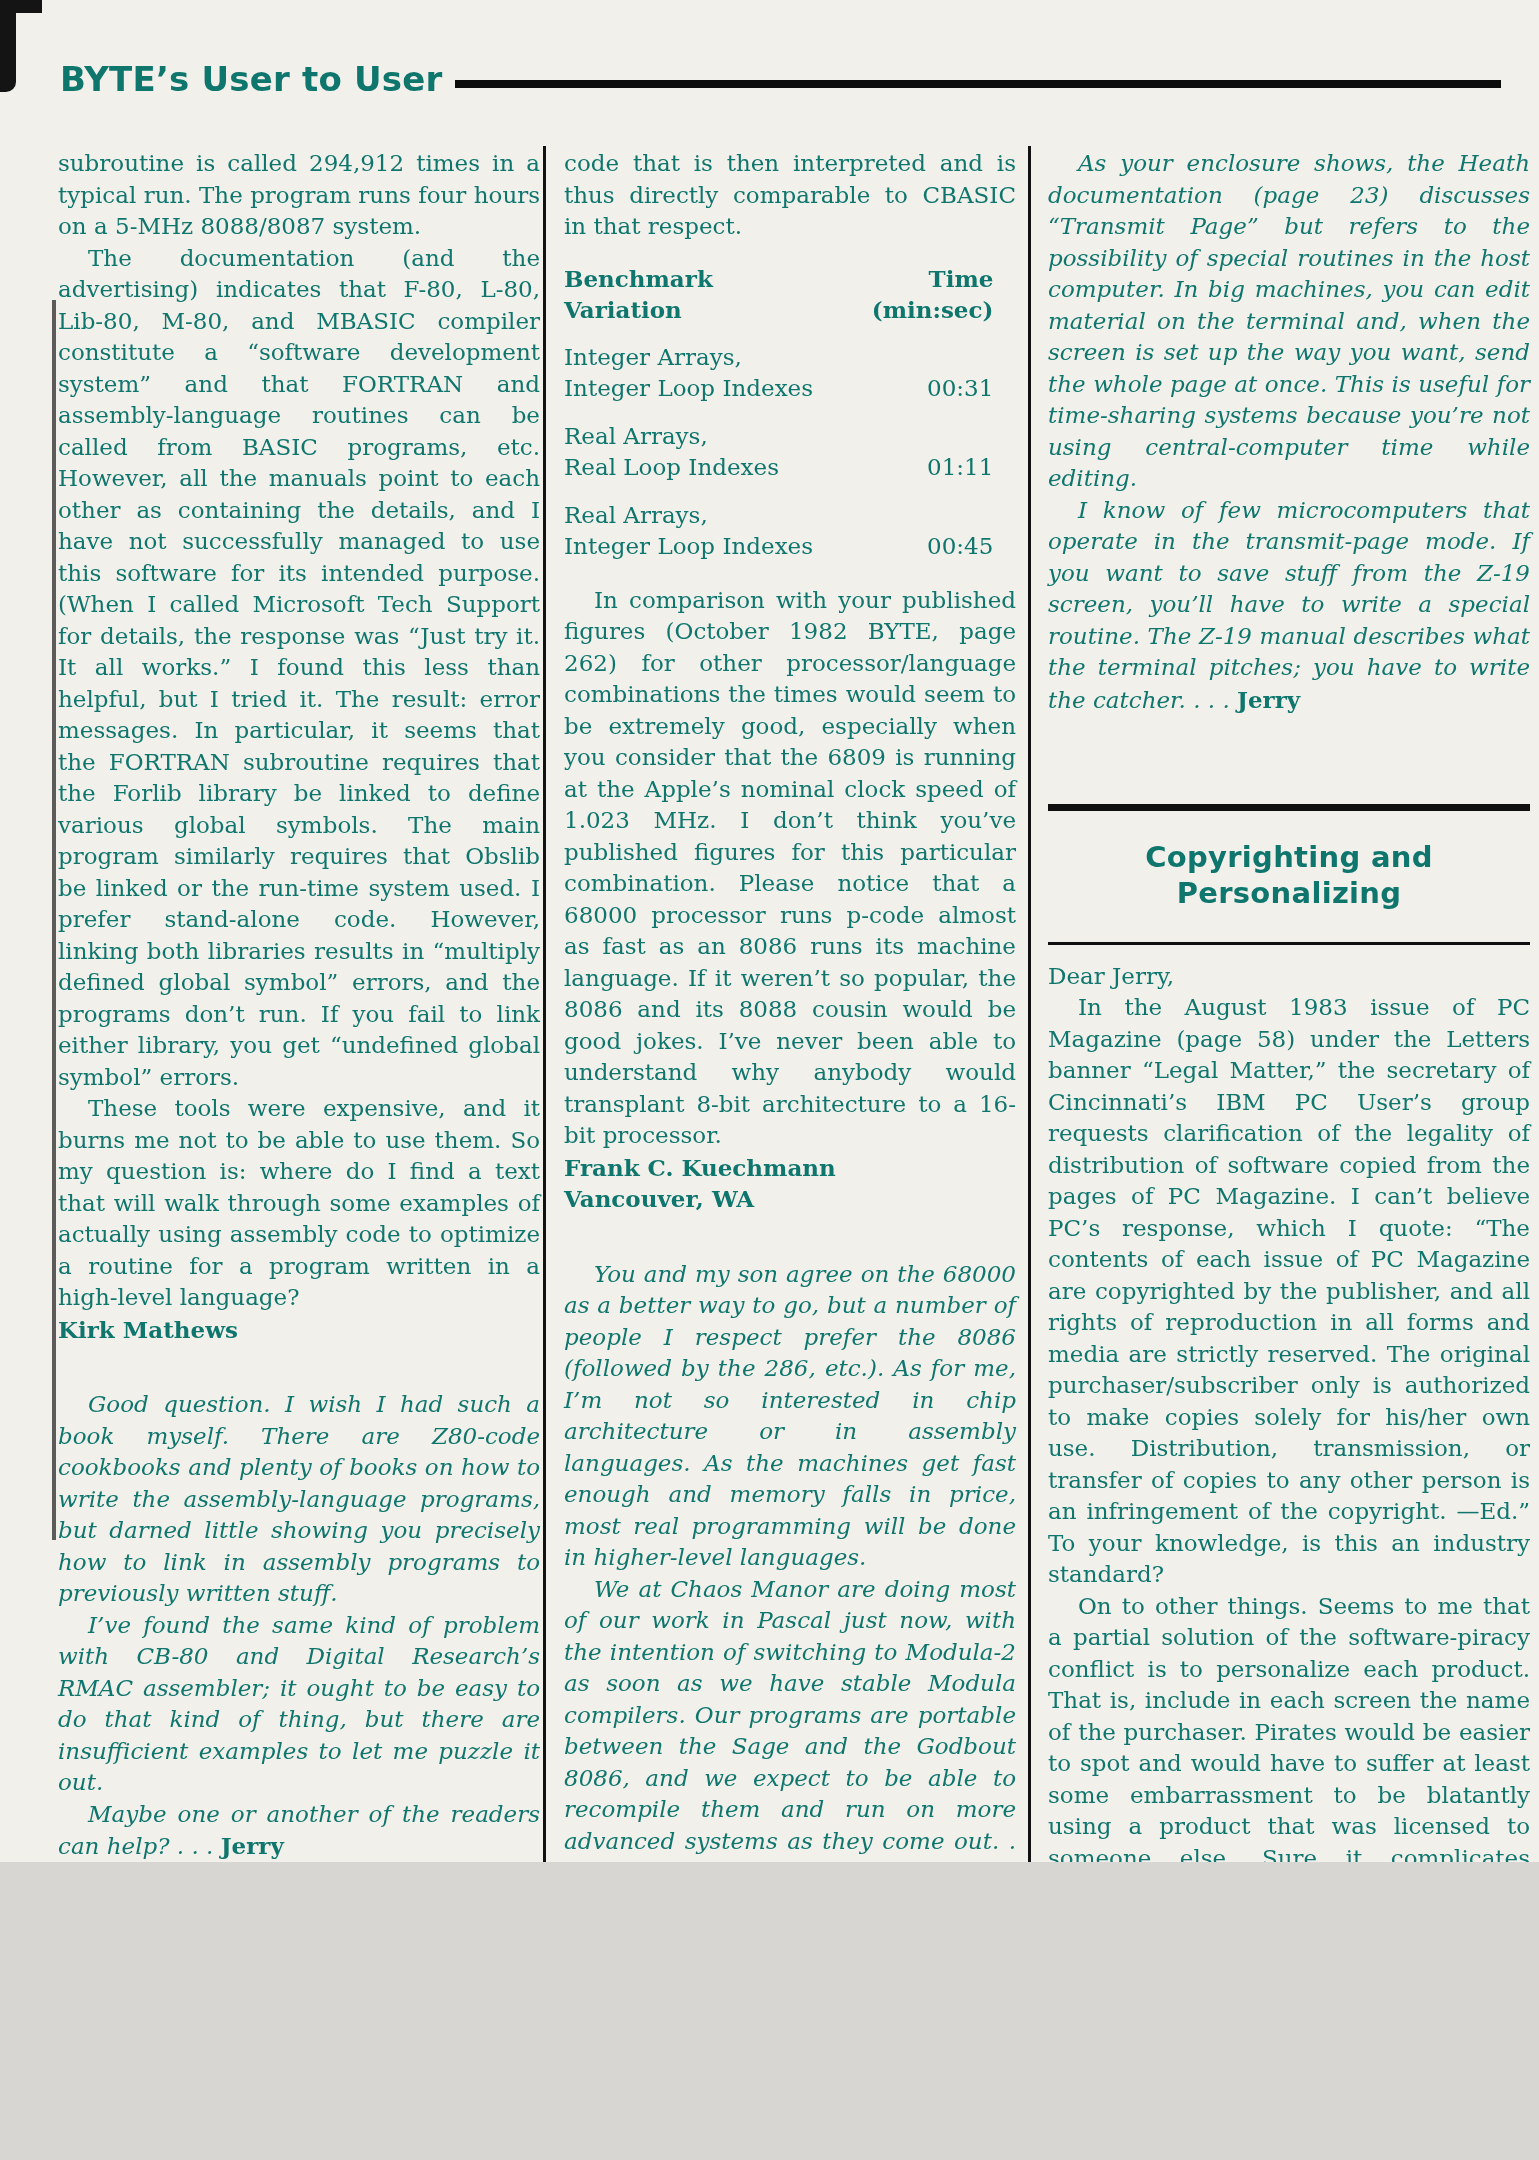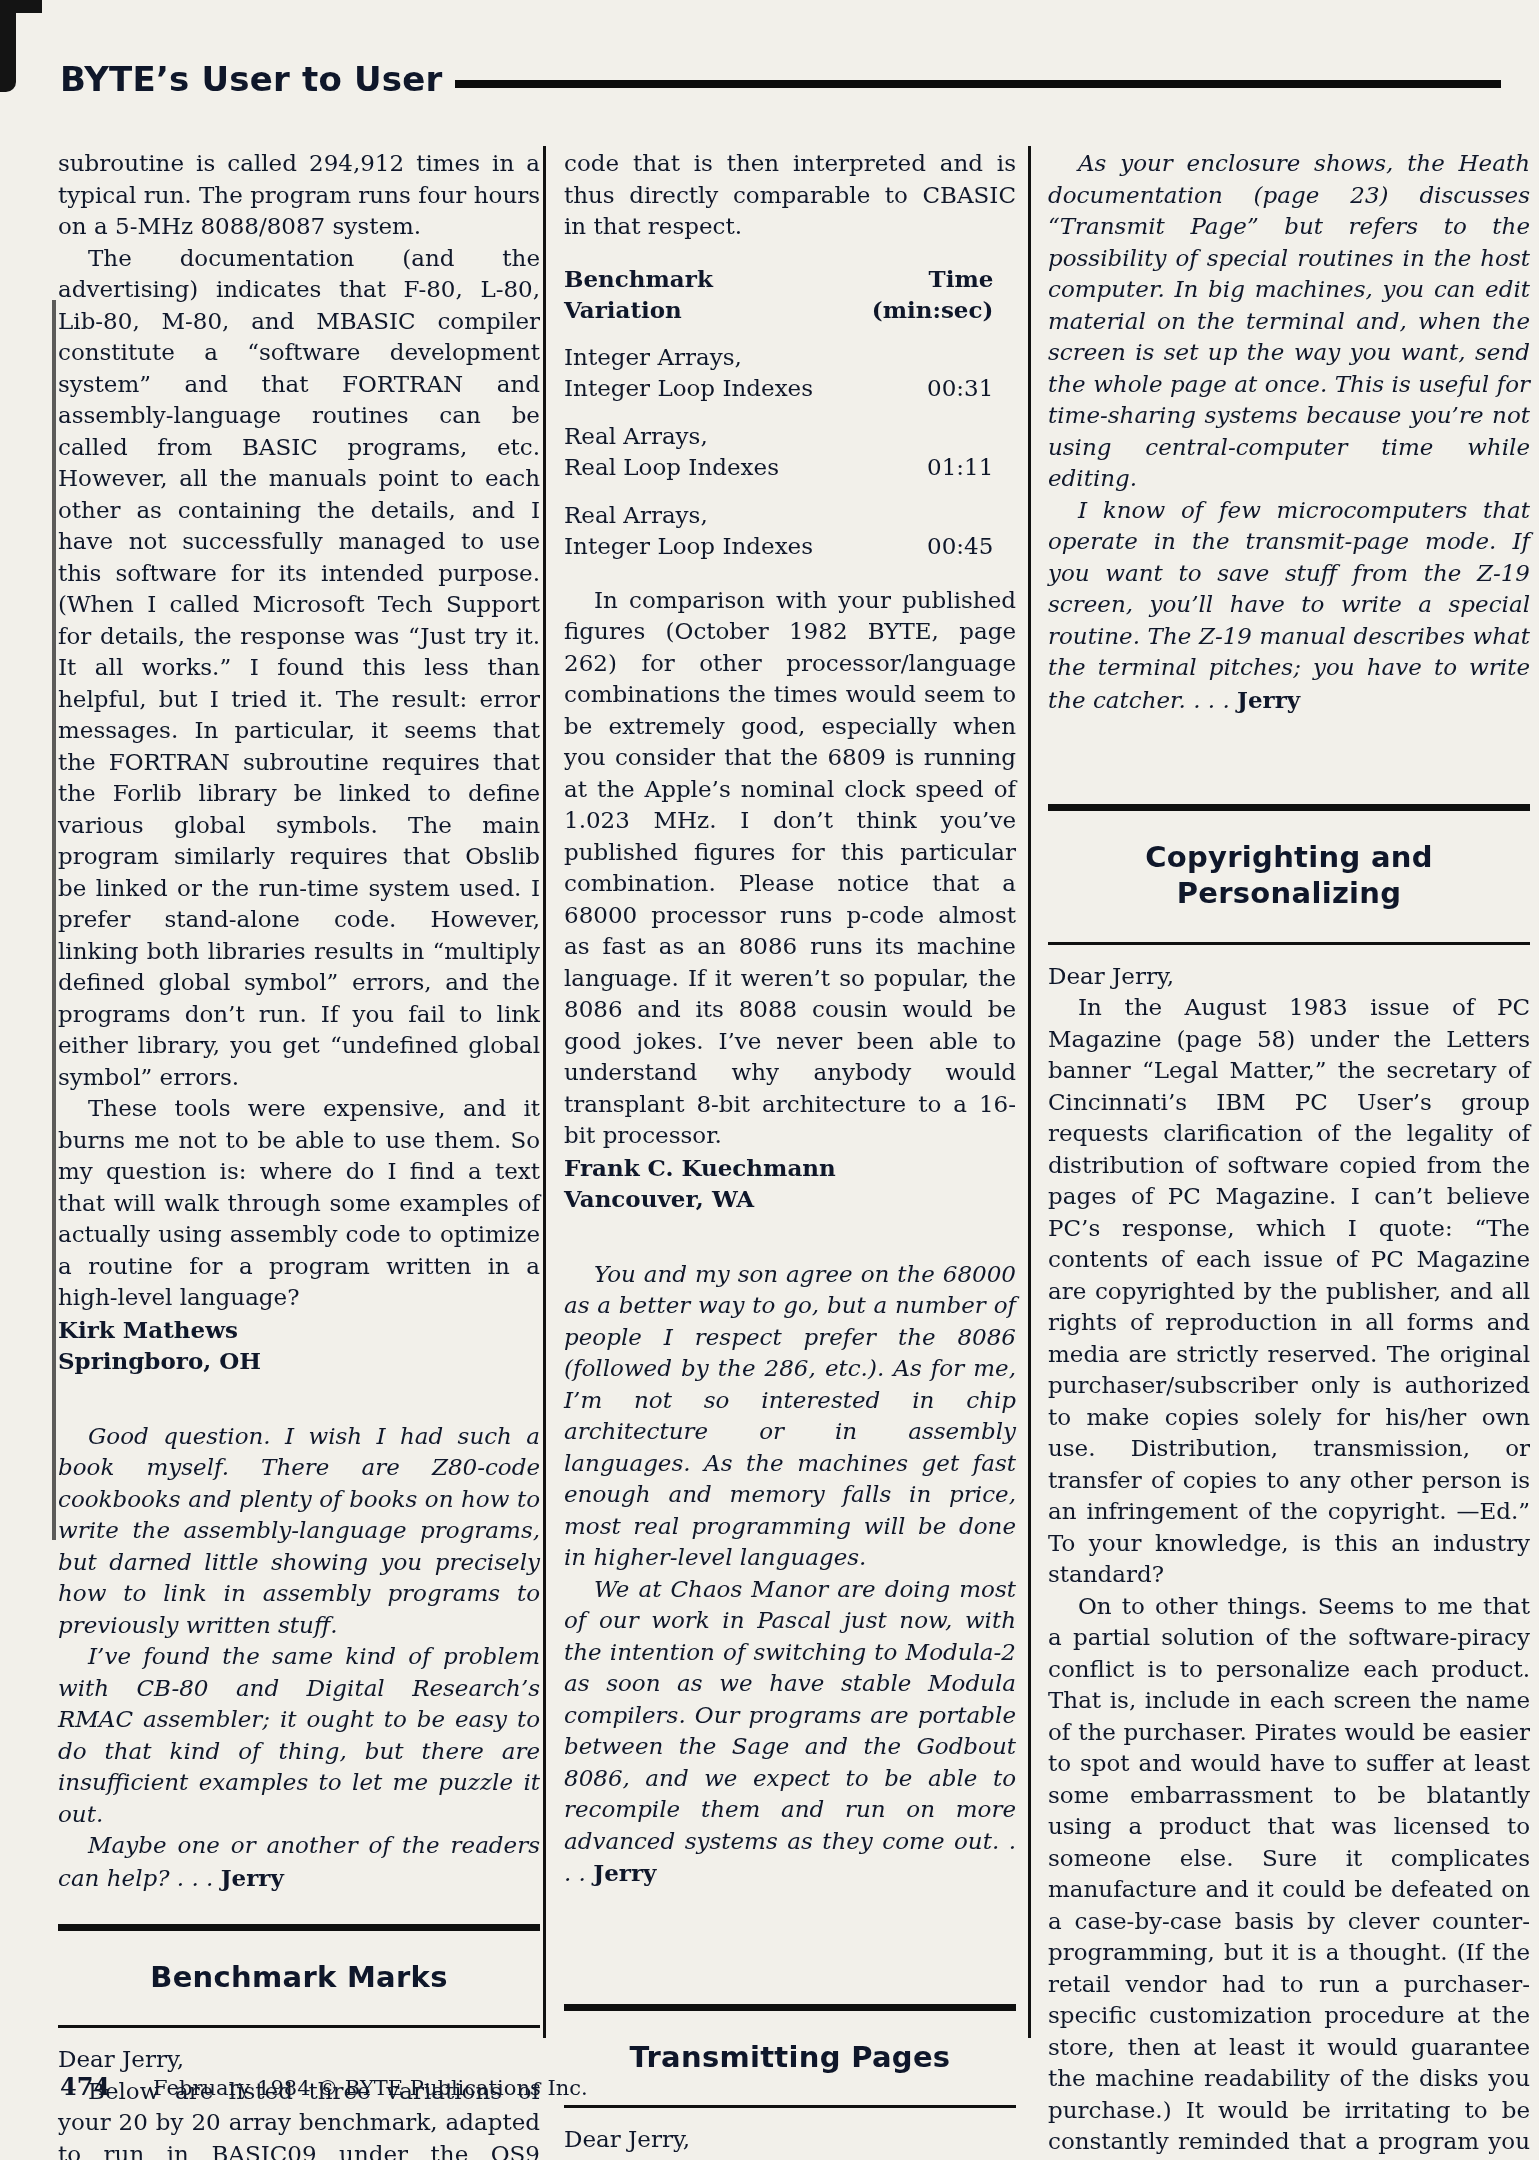--- a/index.html
+++ b/index.html
@@ -1,17 +1,17 @@
 <!DOCTYPE html>
 <html><head>
 <meta charset="utf-8">
 <style>
   html,body{margin:0;padding:0;background:#d8d6d2;}
-  .page{position:relative;width:1539px;height:2160px;background:#f2f0ea;overflow:hidden;
-        font-family:"DejaVu Serif", serif;color:#0f172a;}
+  .page{position:relative;width:1539px;height:1862px;background:#f2f0ea;overflow:hidden;
+        font-family:"DejaVu Serif", serif;color:#0f766e;}
   
   .top-blot{position:absolute;left:0;top:0;width:42px;height:13px;background:#141414;}
   .corner-blot{position:absolute;left:0;top:0;width:16px;height:92px;background:#141414;border-bottom-right-radius:10px;}
   .gutter-line{position:absolute;left:52px;top:300px;width:4px;height:1240px;background:#1d1d1d;opacity:.7;filter:blur(.6px);}
   
   .masthead-row{position:absolute;left:60px;right:38px;top:62px;display:flex;align-items:flex-start;}
   .masthead-title{font-family:"DejaVu Sans", sans-serif;font-weight:bold;font-size:34px;
                   letter-spacing:.2px;white-space:nowrap;line-height:1;}
   .masthead-rule{flex:1;height:8px;background:#0d0d0d;margin-left:12px;margin-top:18px;}
   
@@ -62,21 +62,20 @@
 
   <div class="vrule vrule-1"></div>
   <div class="vrule vrule-2"></div>
 
   <div class="col col-0">
       <p class="para">subroutine is called 294,912 times in a typical run. The program runs four hours on a 5-MHz 8088/8087 system.</p>
       <p class="para indent">The documentation (and the advertising) indicates that F-80, L-80, Lib-80, M-80, and MBASIC compiler constitute a “software development system” and that FORTRAN and assembly-language routines can be called from BASIC programs, etc. However, all the manuals point to each other as containing the details, and I have not successfully managed to use this software for its intended purpose. (When I called Microsoft Tech Support for details, the response was “Just try it. It all works.” I found this less than helpful, but I tried it. The result: error messages. In particular, it seems that the FORTRAN subroutine requires that the Forlib library be linked to define various global symbols. The main program similarly requires that Obslib be linked or the run-time system used. I prefer stand-alone code. However, linking both libraries results in “multiply defined global symbol” errors, and the programs don’t run. If you fail to link either library, you get “undefined global symbol” errors.</p>
       <p class="para indent">These tools were expensive, and it burns me not to be able to use them. So my question is: where do I find a text that will walk through some examples of actually using assembly code to optimize a routine for a program written in a high-level language?</p>
       <div class="sig-block">
         <div>Kirk Mathews</div>
-        <div>Springboro, OH</div>
       </div>
       <div class="gap-s"></div>
       <p class="para italic indent">Good question. I wish I had such a book myself. There are Z80-code cookbooks and plenty of books on how to write the assembly-language programs, but darned little showing you precisely how to link in assembly programs to previously written stuff.</p>
       <p class="para italic indent">I’ve found the same kind of problem with CB-80 and Digital Research’s RMAC assembler; it ought to be easy to do that kind of thing, but there are insufficient examples to let me puzzle it out.</p>
       <p class="para italic indent">Maybe one or another of the readers can help? . . . <b>Jerry</b></p>
       <div class="section">
         <h2>Benchmark Marks</h2>
       </div>
       <p class="para">Dear Jerry,</p>
       <p class="para indent">Below are listed three variations of your 20 by 20 array benchmark, adapted to run in BASIC09 under the OS9 operating system on a 6809 card in an Apple II. BASIC09 compiles to an intermediate</p>

